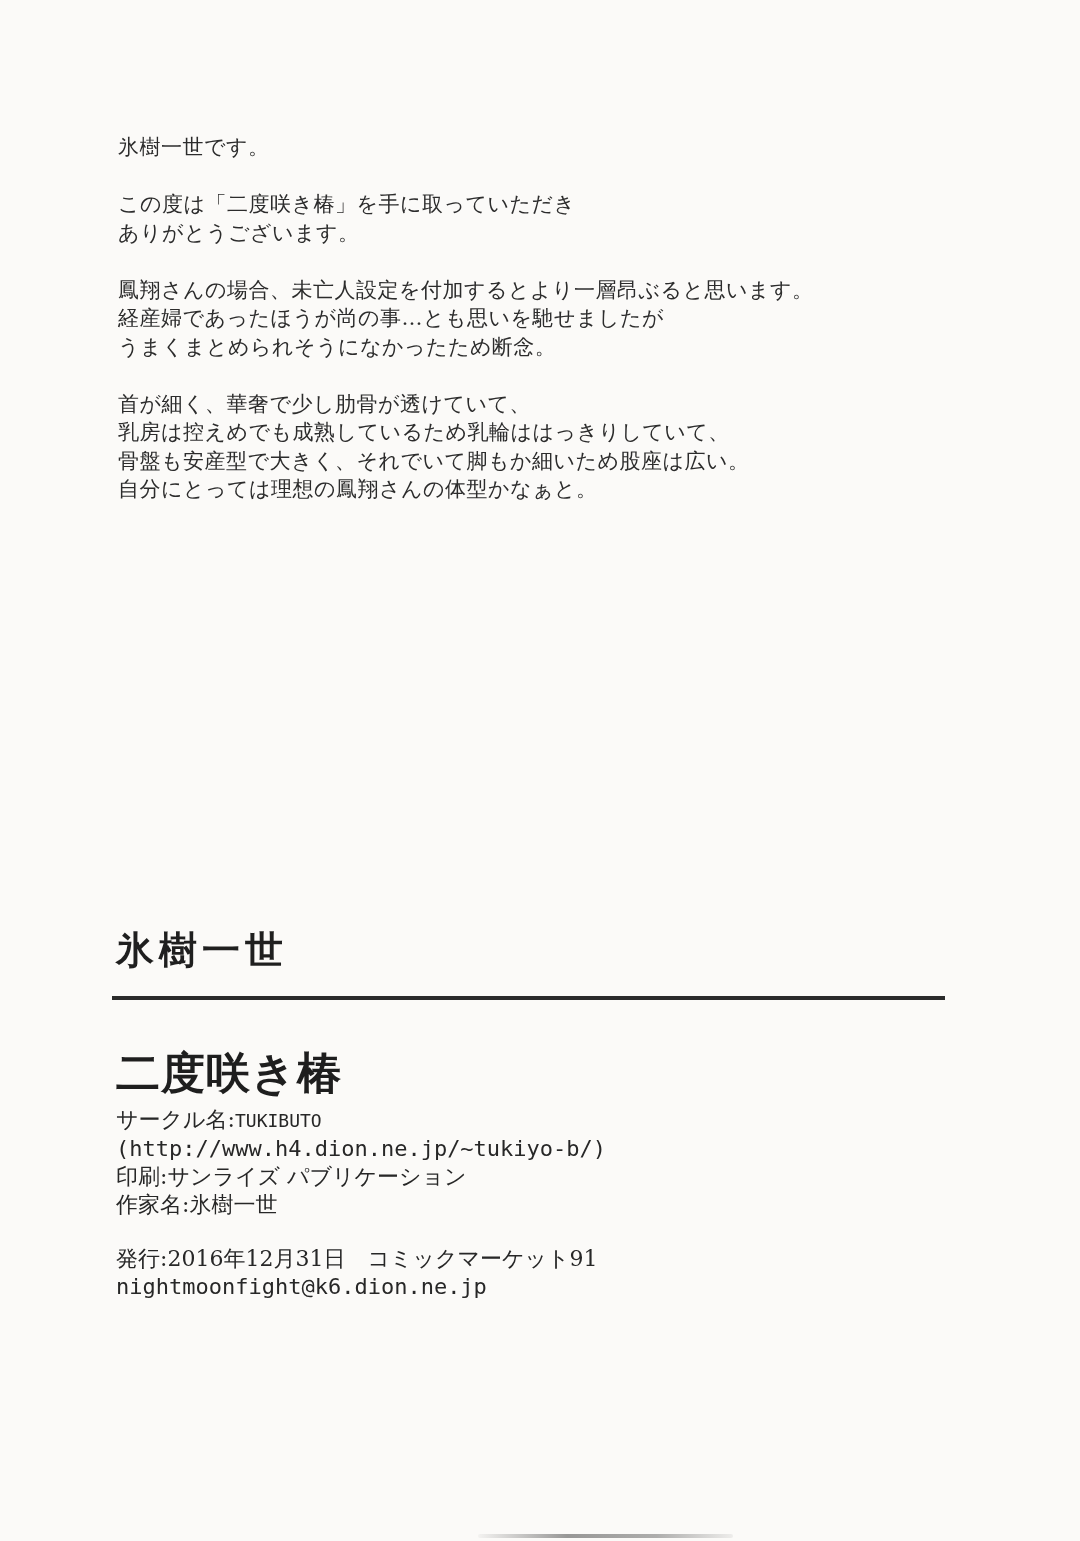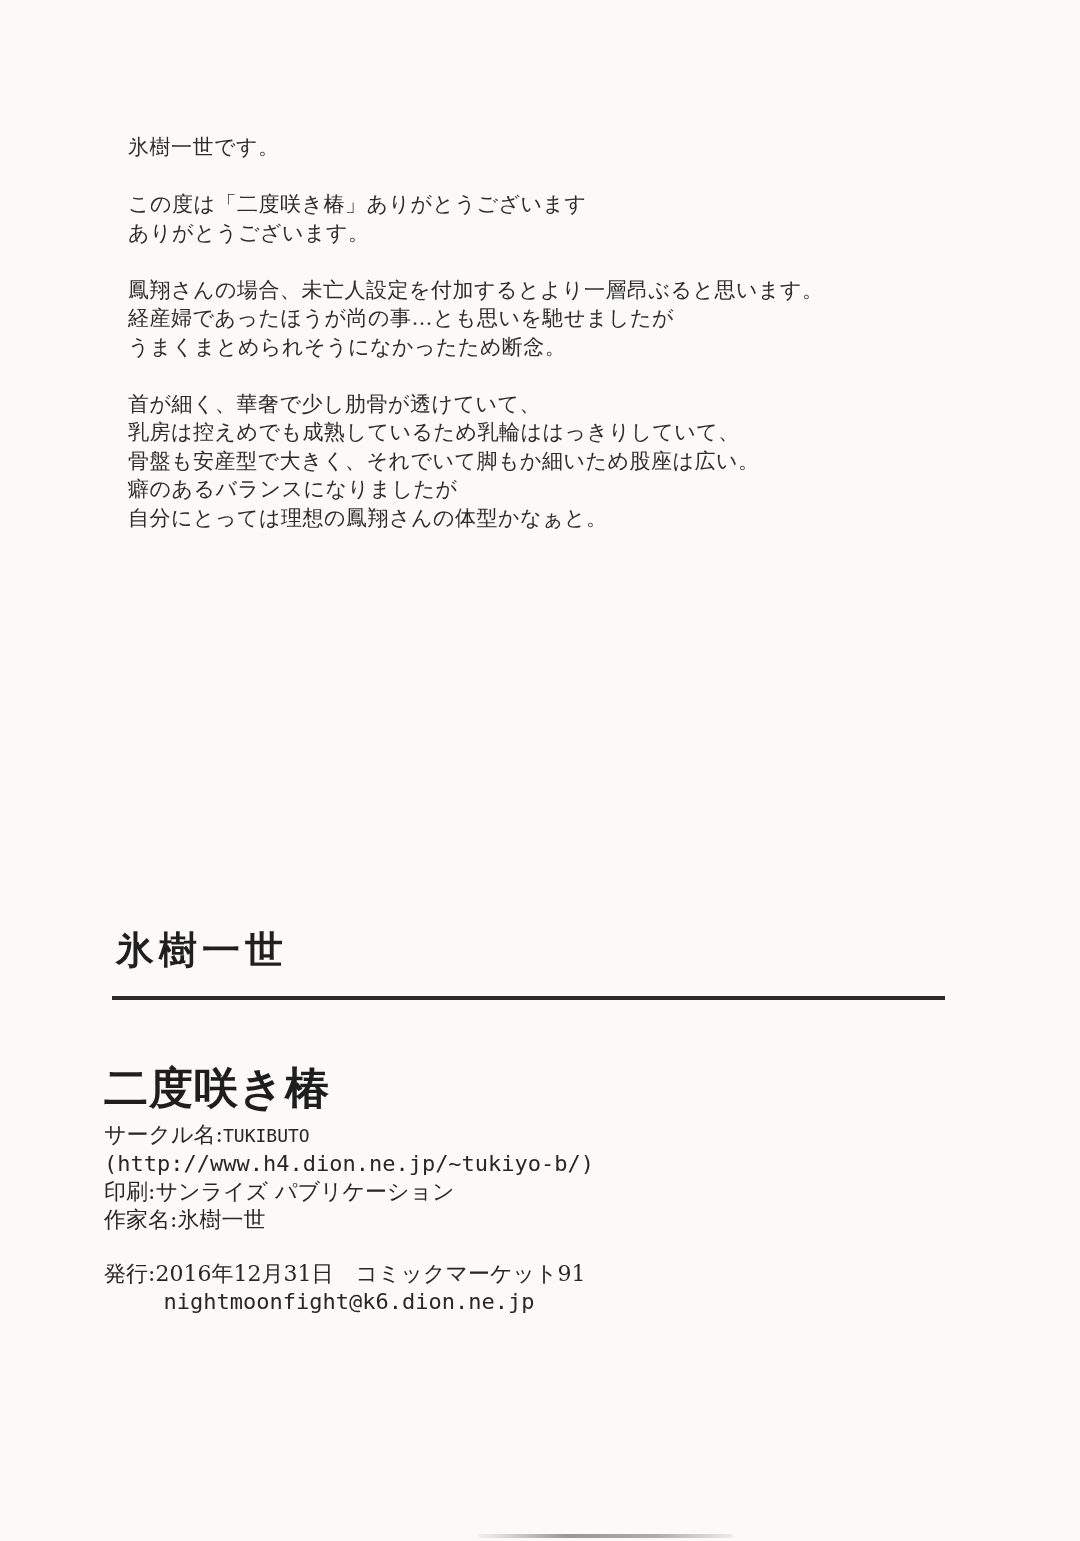--- a/index.html
+++ b/index.html
@@ -11,21 +11,21 @@
     position: relative;
     width: 1080px;
     height: 1541px;
     background: #fbfaf8;
     overflow: hidden;
     color: #2a2a2a;
   }
   
   .afterword {
     position: absolute;
-    left: 128px;
+    left: 118px;
     top: 133px;
     font-size: 21px;
     line-height: 28.5px;
     letter-spacing: 0.5px;
     color: #2c2c2c;
   }
   .afterword .para { margin: 0 0 28.5px 0; }
   .afterword .line { display: block; white-space: pre; }
 
   
@@ -45,43 +45,41 @@
     left: 112px;
     top: 996px;
     width: 833px;
     height: 4px;
     background: #2b2b2b;
   }
 
   
   .colophon {
     position: absolute;
-    left: 104px;
+    left: 116px;
     top: 1048px;
     color: #272727;
-    margin-top: 15px;
   }
   .book-title {
     margin: 0 0 8px 0;
     font-family: "DejaVu Sans", "Liberation Sans", sans-serif;
     font-weight: bold;
     font-size: 44px;
     line-height: 50px;
     letter-spacing: 1px;
     color: #1e1e1e;
   }
   .colophon .line {
     font-size: 22px;
     line-height: 28px;
     white-space: pre;
   }
   .mono {
     font-family: "DejaVu Sans Mono", "Liberation Mono", monospace;
     font-size: 18px;
-    text-align: center;
   }
   .block2 { margin-top: 26px; }
   .warning {
     margin-top: 26px;
     font-family: "DejaVu Sans", "Liberation Sans", sans-serif;
     font-weight: bold;
     font-size: 27px;
     line-height: 34px;
     letter-spacing: 0.5px;
     color: #1e1e1e;
@@ -106,33 +104,32 @@
 </head>
 <body>
 
 <div class="page">
 
   <section class="afterword">
     <div class="para">
       <span class="line">氷樹一世です。</span>
     </div>
     <div class="para">
-      <span class="line">この度は「二度咲き椿」ありがとうございます</span>
+      <span class="line">この度は「二度咲き椿」を手に取っていただき</span>
       <span class="line">ありがとうございます。</span>
     </div>
     <div class="para">
       <span class="line">鳳翔さんの場合、未亡人設定を付加するとより一層昂ぶると思います。</span>
       <span class="line">経産婦であったほうが尚の事…とも思いを馳せましたが</span>
       <span class="line">うまくまとめられそうになかったため断念。</span>
     </div>
     <div class="para">
       <span class="line">首が細く、華奢で少し肋骨が透けていて、</span>
       <span class="line">乳房は控えめでも成熟しているため乳輪ははっきりしていて、</span>
       <span class="line">骨盤も安産型で大きく、それでいて脚もか細いため股座は広い。</span>
-      <span class="line">癖のあるバランスになりましたが</span>
       <span class="line">自分にとっては理想の鳳翔さんの体型かなぁと。</span>
     </div>
   </section>
 
   <h1 class="author-heading">氷樹一世</h1>
   <div class="rule"></div>
 
   <section class="colophon">
     <h2 class="book-title">二度咲き椿</h2>
 

